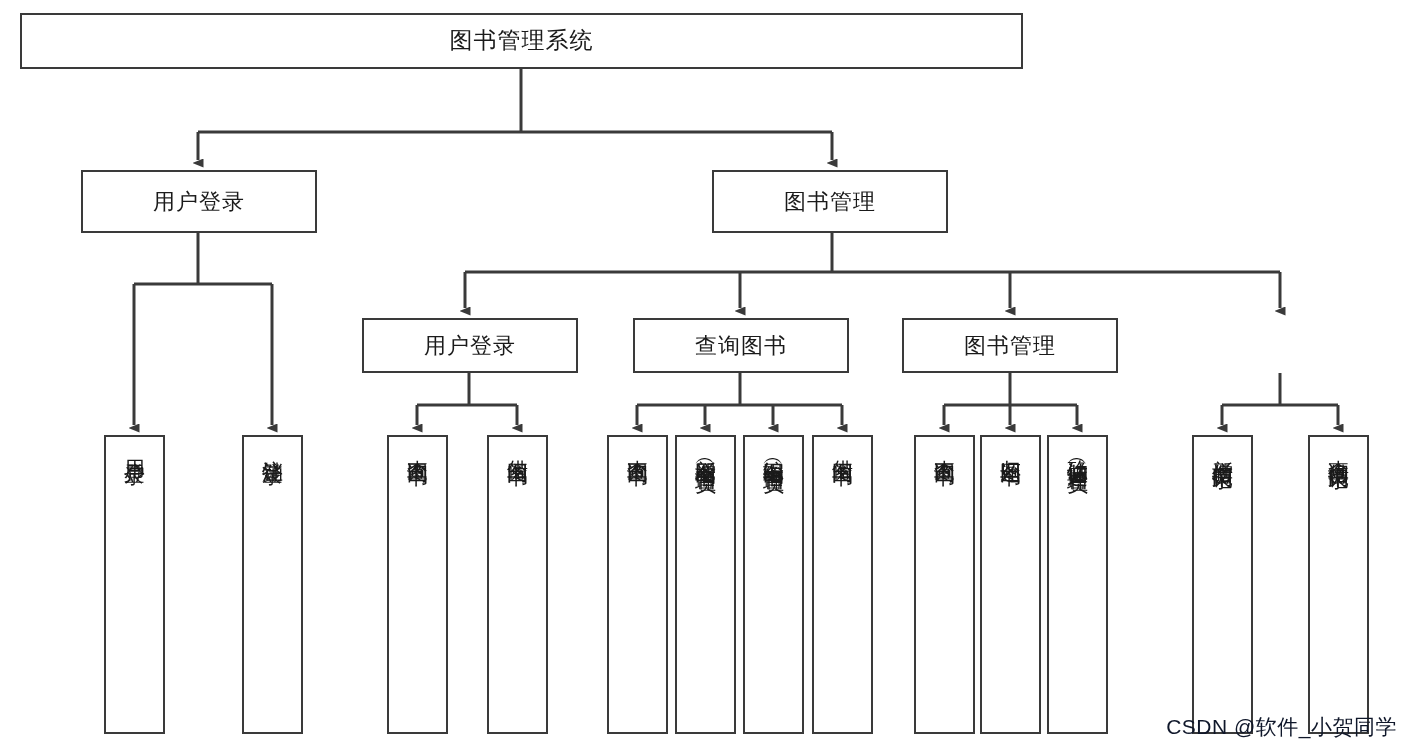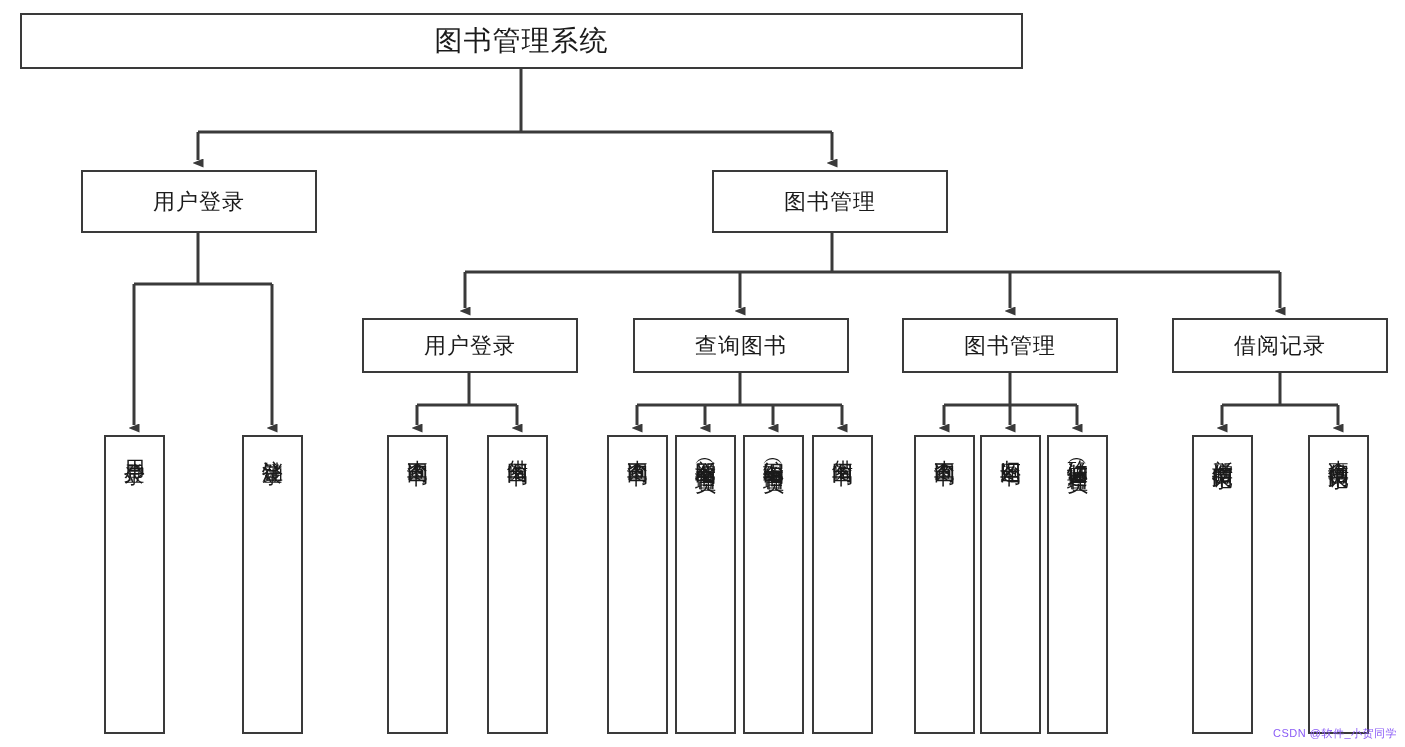--- a/index.html
+++ b/index.html
@@ -41,42 +41,42 @@
     text-align: center;
     line-height: 1.18;
     white-space: nowrap;
   }
   
   .node.horiz .node-label {
     font-size: 22px;
     letter-spacing: 1px;
   }
   .node.root .node-label {
-    font-size: 28px;
+    font-size: 23px;
   }
   
   .node.vert {
     align-items: flex-start;
     justify-content: center;
     padding-top: 6px;
   }
   .node.vert .node-label {
     writing-mode: vertical-rl;
     text-orientation: upright;
     font-size: 21px;
     line-height: 1.05;
     letter-spacing: 2px;
     white-space: nowrap;
   }
   #watermark {
     position: absolute;
     right: 8px;
     bottom: 6px;
-    font-size: 11px;
-    color: #8b5cf6;
+    font-size: 21px;
+    color: #0f172a;
     letter-spacing: 0.5px;
     white-space: nowrap;
     user-select: none;
   }
 </style>
 </head>
 <body>
 
 <div id="diagram-root">
 
@@ -143,23 +143,20 @@
 
   <div class="node horiz" style="left:362px; top:318px; width:216px; height:55px;">
     <span class="node-label">用户登录</span>
   </div>
   <div class="node horiz" style="left:633px; top:318px; width:216px; height:55px;">
     <span class="node-label">查询图书</span>
   </div>
   <div class="node horiz" style="left:902px; top:318px; width:216px; height:55px;">
     <span class="node-label">图书管理</span>
   </div>
-  <div class="node horiz" style="left:1172px; top:318px; width:216px; height:55px;">
-    <span class="node-label">借阅记录</span>
-  </div>
 
   <div class="node vert" style="left:104px; top:435px; width:61px; height:299px;">
     <span class="node-label">用户登录</span>
   </div>
   <div class="node vert" style="left:242px; top:435px; width:61px; height:299px;">
     <span class="node-label">注销登录</span>
   </div>
 
   <div class="node vert" style="left:387px; top:435px; width:61px; height:299px;">
     <span class="node-label">查询图书</span>

